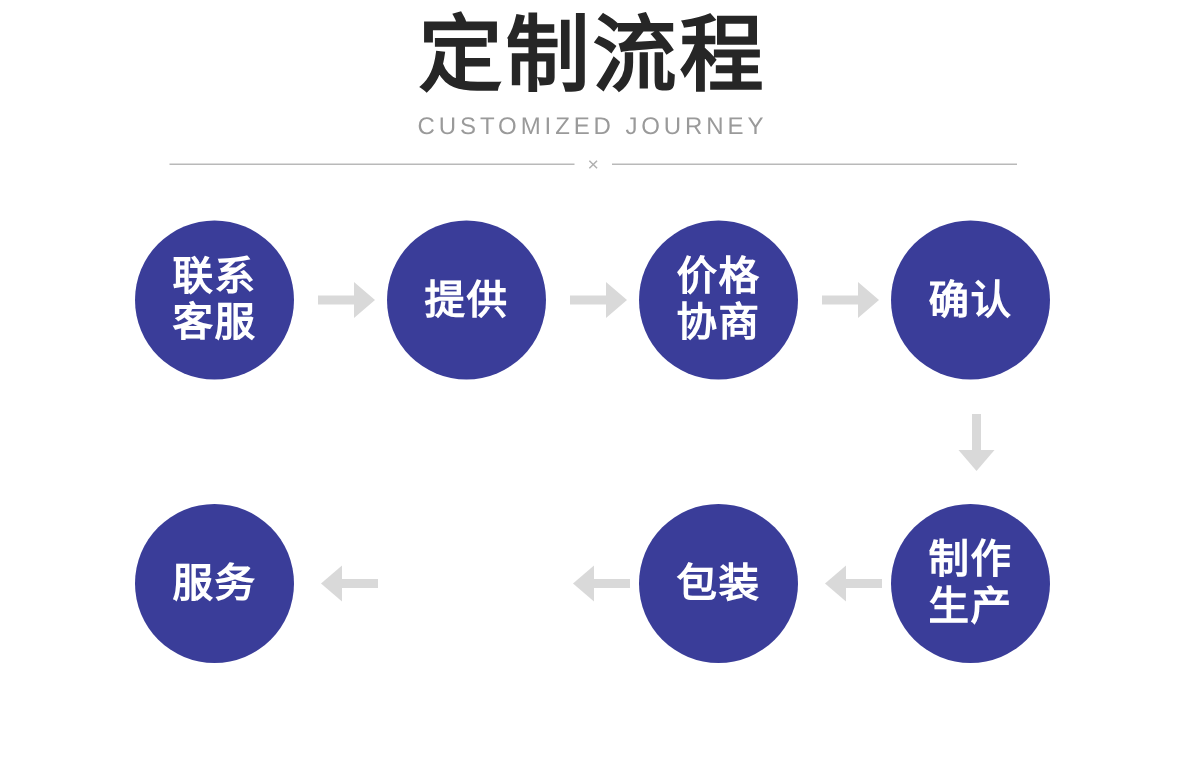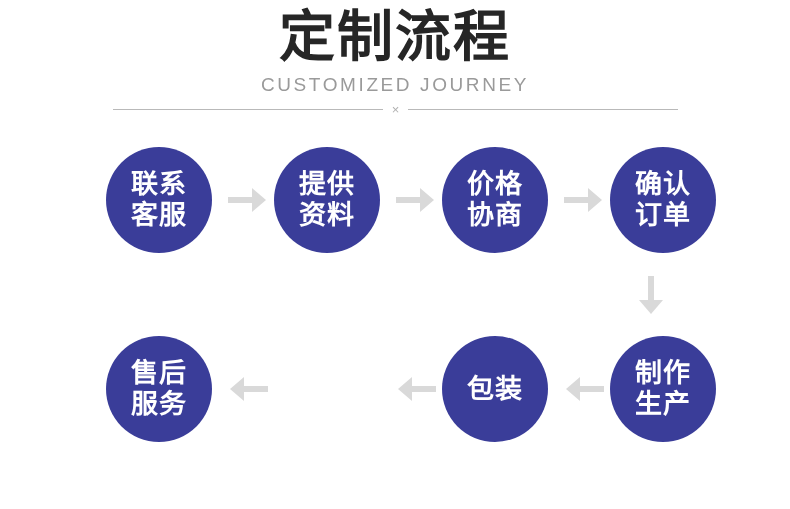--- a/index.html
+++ b/index.html
@@ -39,21 +39,21 @@
     line-height: 66px;
     font-weight: bold;
     color: #262626;
     letter-spacing: 2px;
     font-family: "Liberation Sans", "DejaVu Sans", sans-serif;
   }
 
   .sub-title {
     margin: 0;
     padding-top: 6px;
-    font-size: 19px;
+    font-size: 16px;
     line-height: 18px;
     font-weight: normal;
     color: #9a9a9a;
     letter-spacing: 2.6px;
     font-family: "Liberation Sans", "DejaVu Sans", sans-serif;
   }
 
   
   .divider {
     position: absolute;
@@ -75,21 +75,21 @@
     padding: 0 9px;
     font-size: 13px;
     line-height: 13px;
     color: #b0b0b0;
     font-family: "Liberation Sans", "DejaVu Sans", sans-serif;
   }
 
   
   .flow-row {
     position: absolute;
-    left: 16px;
+    left: 0;
     width: 636px;
     height: 106px;
   }
   .flow-row.row-1 { top: 147px; }
   .flow-row.row-2 { top: 336px; }
 
   .node {
     position: absolute;
     top: 0;
     width: 106px;
@@ -199,53 +199,50 @@
       <span class="node-line">客服</span>
     </div>
 
     <div class="arrow-h right arrow-pos-1">
       <span class="shaft"></span>
       <span class="head"></span>
     </div>
 
     <div class="node col-2">
       <span class="node-line">提供</span>
-      <span class="node-line">资料</span>
     </div>
 
     <div class="arrow-h right arrow-pos-2">
       <span class="shaft"></span>
       <span class="head"></span>
     </div>
 
     <div class="node col-3">
       <span class="node-line">价格</span>
       <span class="node-line">协商</span>
     </div>
 
     <div class="arrow-h right arrow-pos-3">
       <span class="shaft"></span>
       <span class="head"></span>
     </div>
 
     <div class="node col-4">
       <span class="node-line">确认</span>
-      <span class="node-line">订单</span>
     </div>
   </div>
 
   <div class="arrow-v">
     <span class="shaft"></span>
     <span class="head"></span>
   </div>
 
   <div class="flow-row row-2">
 
     <div class="node col-1">
-      <span class="node-line">售后</span>
       <span class="node-line">服务</span>
     </div>
 
     <div class="arrow-h left arrow-pos-1">
       <span class="shaft"></span>
       <span class="head"></span>
     </div>
 
 
     <div class="arrow-h left arrow-pos-2">

